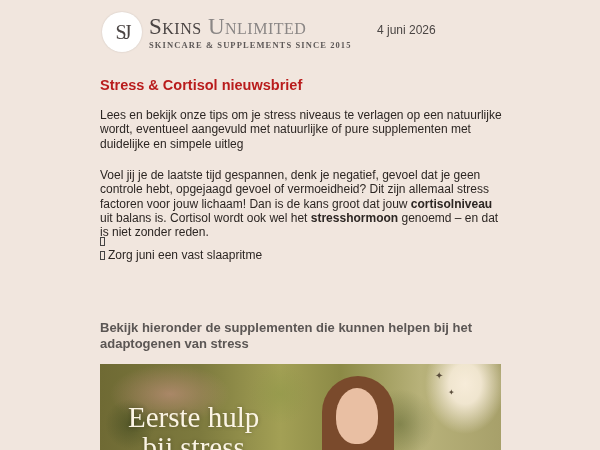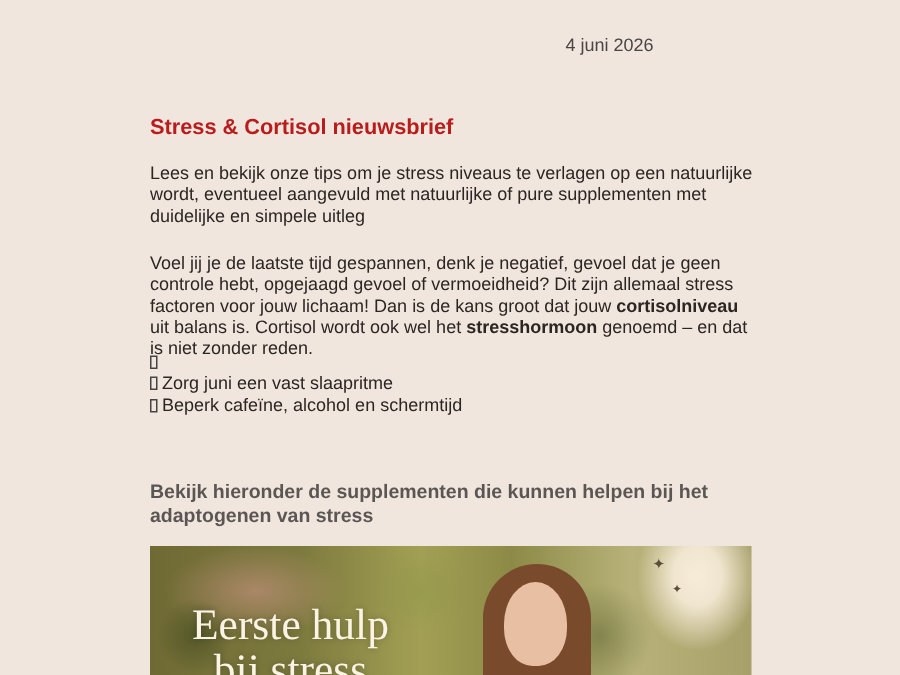--- a/index.html
+++ b/index.html
@@ -147,33 +147,42 @@
     text-shadow: 0 0 4px rgba(0,0,0,0.25);
     white-space: pre-line;
     text-align: center;
   }
 </style>
 </head>
 <body>
 
 <div class="container">
   <div class="header">
+    <div class="logo">
+      <div class="logo-circle">SJ</div>
+      <div class="logo-text">
+        <div class="brand">
+          <span class="b1">Skins</span>
+          <span class="b2">Unlimited</span>
+        </div>
+        <div class="tagline">SKINCARE &amp; SUPPLEMENTS SINCE 2015</div>
+      </div>
+    </div>
     <div class="date">4 juni 2026</div>
   </div>
 
   <h1>Stress &amp; Cortisol nieuwsbrief</h1>
 
   <p class="p intro">Lees en bekijk onze tips om je stress niveaus te verlagen op een natuurlijke wordt, eventueel aangevuld met natuurlijke of pure supplementen met duidelijke en simpele uitleg</p>
 
   <p class="p body"><span>Voel jij je de laatste tijd gespannen, denk je negatief, gevoel dat je geen controle hebt, opgejaagd gevoel of vermoeidheid? Dit zijn allemaal stress factoren voor jouw lichaam! Dan is de kans groot dat jouw </span><b>cortisolniveau</b><span> uit balans is. Cortisol wordt ook wel het </span><b>stresshormoon</b><span> genoemd – en dat is niet zonder reden.</span></p>
 
   <ul class="p tips">
     <li><span class="bullet"></span></li>
     <li><span class="bullet"></span><span>Zorg juni een vast slaapritme</span></li>
-    <li><span class="bullet"></span><span>Beperk cafeïne, alcohol en schermtijd</span></li>
   </ul>
 
   <h2>Bekijk hieronder de supplementen die kunnen helpen bij het adaptogenen van stress</h2>
 
   <div class="hero">
     <div class="foliage"></div>
     <div class="bird" style="left:335px;top:6px;">✦</div>
     <div class="bird" style="left:348px;top:24px;font-size:8px;">✦</div>
     <div class="woman"></div>
     <div class="face"></div>

